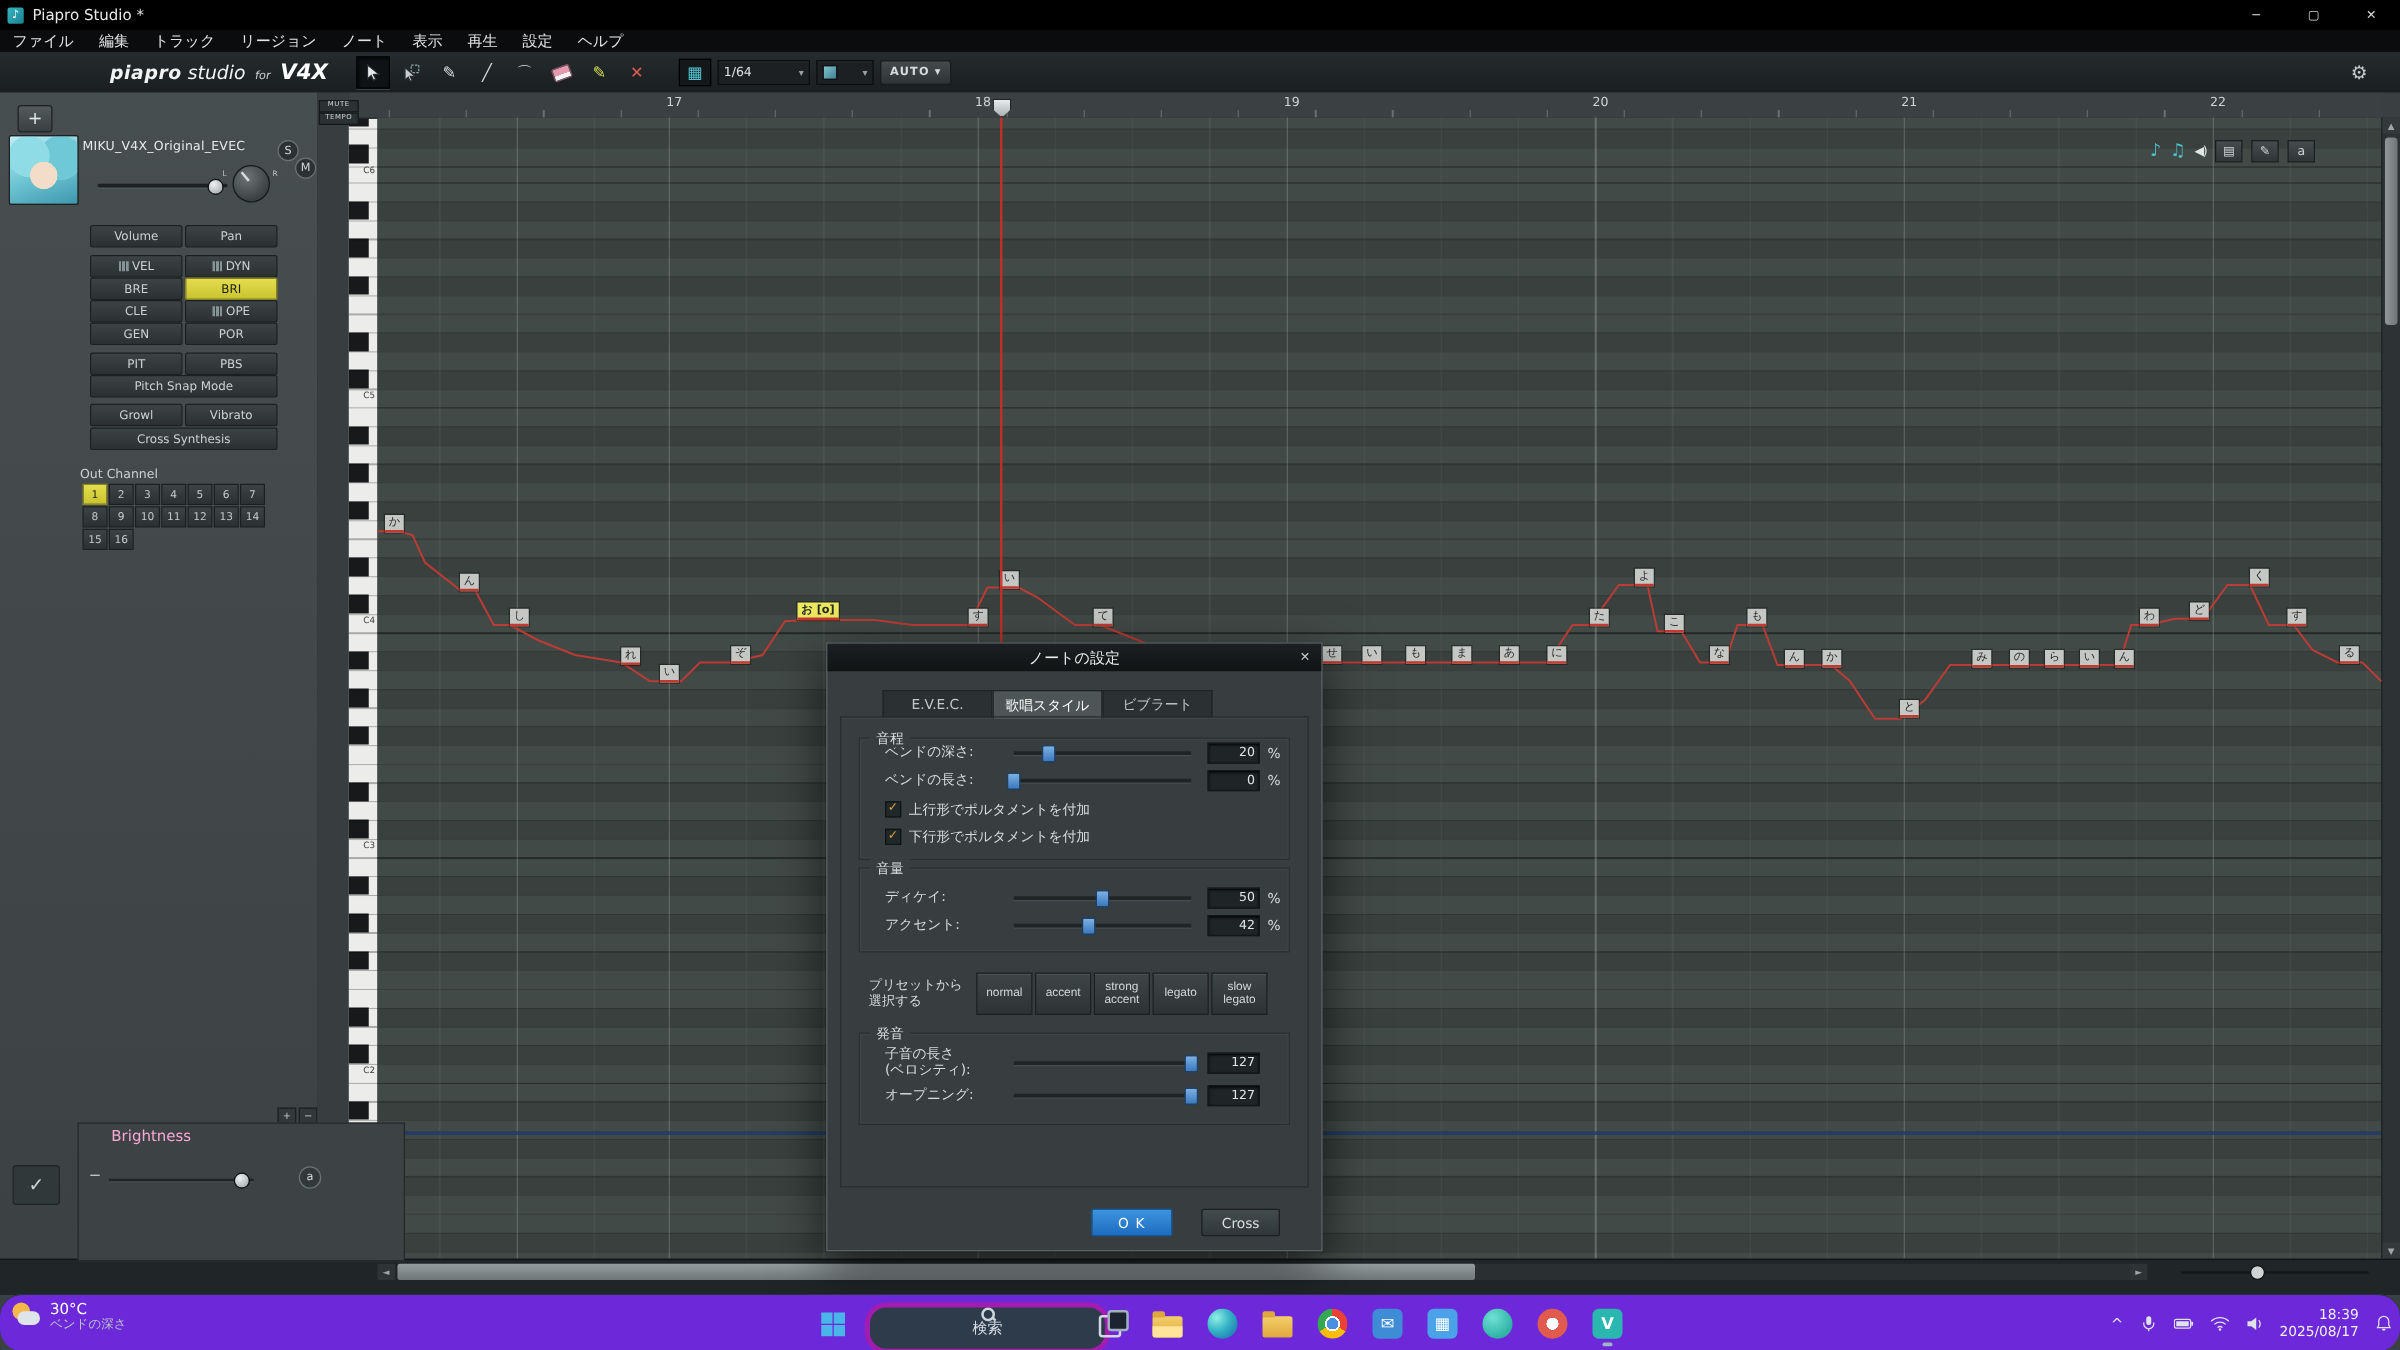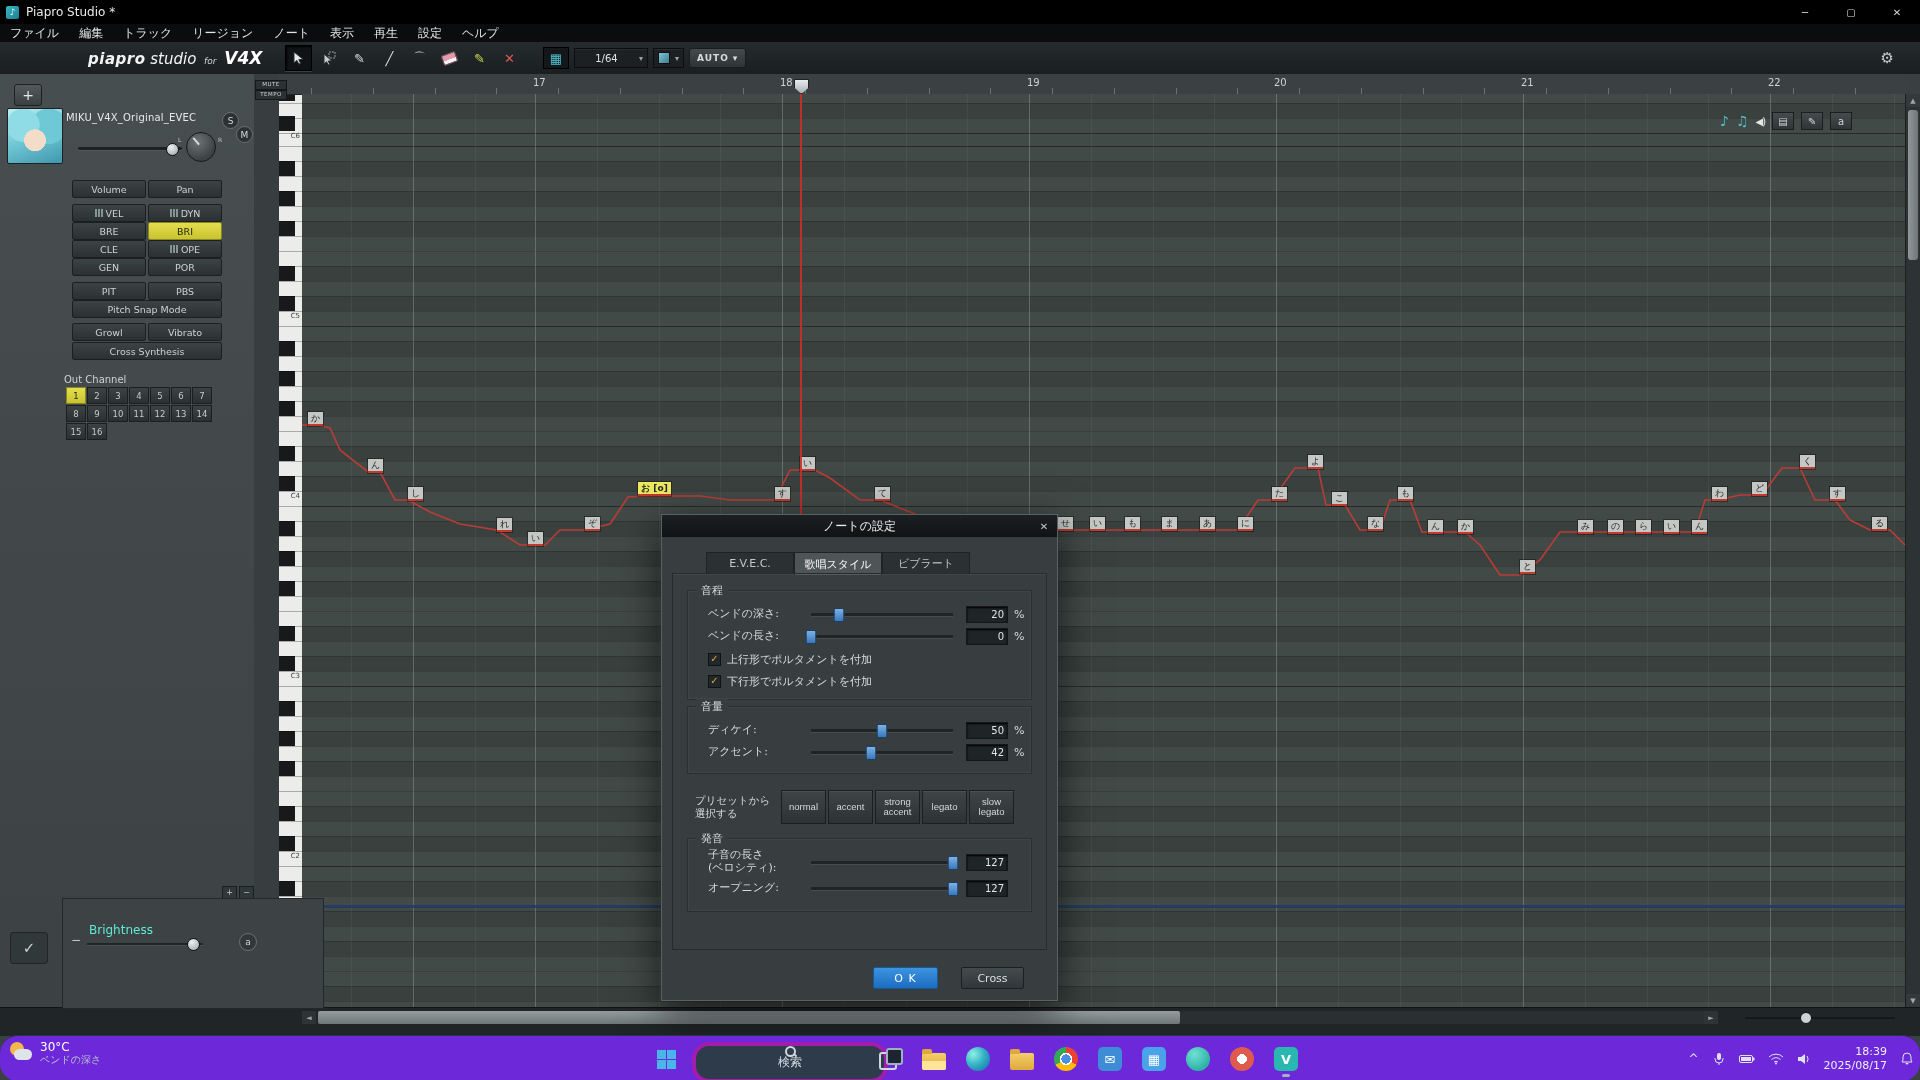--- a/index.html
+++ b/index.html
@@ -26,21 +26,21 @@
   .logo .sm{font-size:9px;font-style:italic;color:#cfd3d4;margin:0 3px;}
   .logo .vx{font-weight:bold;font-size:17px;color:#fff;}
   .tools{position:absolute;left:285px;top:4px;display:flex;gap:5px;align-items:center;height:24px;}
   .tbtn{width:25px;height:24px;display:flex;align-items:center;justify-content:center;color:#d7dadc;font-size:13px;}
   .tbtn.pressed{background:#101315;border:1px solid #000;box-shadow:inset 1px 1px 2px #000, 0 1px 0 #3a4143;}
   .eraser{width:13px;height:9px;background:linear-gradient(#e59ab0 60%,#f3f3f3 60%);border:1px solid #7c5560;border-radius:2px;transform:rotate(-20deg);}
   .tred{color:#d95b52;}
   .tyellow{color:#cdd94e;}
   .gridtgl{width:24px;height:20px;margin-left:16px;background:#15181a;border:1px solid #000;display:flex;align-items:center;justify-content:center;color:#4fc3cf;font-size:13px;}
   .combo{height:18px;background:#1c2022;border:1px solid #0b0d0e;box-shadow:inset 0 1px 0 rgba(255,255,255,.06);
-         display:flex;align-items:center;color:#dfe3e4;font-size:10px;padding:0 4px;gap:5px;text-align:center;}
+         display:flex;align-items:center;color:#dfe3e4;font-size:10px;padding:0 4px;gap:20px;}
   .combo .dd{color:#9aa2a4;font-size:8px;}
   .minichip{width:10px;height:10px;background:linear-gradient(135deg,#7fc3d0,#3e7f93);border:1px solid #111;}
   .autobtn{height:18px;border-radius:3px;background:linear-gradient(#444b4d,#2e3436);border:1px solid #191d1e;
            color:#d9dcdd;font-size:9px;font-weight:bold;letter-spacing:1px;display:flex;align-items:center;padding:0 7px;gap:4px;}
   .gear{position:absolute;right:26px;top:7px;font-size:15px;color:#c6cacc;}
 
   
   .sidebar{position:absolute;left:0;top:74px;width:254px;height:933px;background:linear-gradient(#474e50,#3c4244);border-right:1px solid #24282a;}
   .addbtn{position:absolute;left:14px;top:10px;width:26px;height:20px;background:linear-gradient(#525a5c,#3a4042);border:1px solid #1d2122;border-radius:3px;
           color:#e4e7e8;font-size:14px;display:flex;align-items:center;justify-content:center;}
@@ -112,21 +112,21 @@
   .ric{color:#4fc3cf;font-size:14px;}
   .ric.lt{color:#e4e7e8;font-size:10px;letter-spacing:-1px;}
   .ricbox{width:20px;height:16px;background:linear-gradient(#454c4e,#303638);border:1px solid #1a1e1f;color:#d0d3d4;
           font-size:10px;display:flex;align-items:center;justify-content:center;}
   .vscroll{position:absolute;right:0;top:20px;width:14px;bottom:0;background:#2d3234;border-left:1px solid #1c2021;}
   .varrow{position:absolute;left:0;width:14px;height:13px;color:#9fa6a8;font-size:7px;display:flex;align-items:center;justify-content:center;background:#34393b;}
   .vthumb2{position:absolute;left:2px;top:16px;width:10px;height:150px;background:linear-gradient(90deg,#8f9799,#6e7678);border-radius:3px;}
 
   
   .bpanel{position:absolute;left:62px;top:898px;width:260px;height:109px;background:#3d4345;border:1px solid #24282a;z-index:8;}
-  .btitle{position:absolute;left:26px;top:24px;font-size:12px;color:#5eead4;}
+  .btitle{position:absolute;left:26px;top:3px;font-size:12px;color:#f9a8d4;}
   .bminus{position:absolute;left:8px;top:34px;color:#c7cccd;font-size:12px;}
   .btrack{position:absolute;left:24px;top:44px;width:116px;height:2px;background:#202425;box-shadow:0 1px 0 rgba(255,255,255,.07);}
   .bthumb{position:absolute;left:124px;top:39px;width:11px;height:11px;border-radius:50%;background:radial-gradient(circle at 35% 30%,#eef1f2,#9aa1a3);border:1px solid #111;}
   .bcirc{position:absolute;left:176px;top:34px;width:16px;height:16px;border-radius:50%;background:#31383a;border:1px solid #6a7173;
          color:#d4d8d9;font-size:9px;display:flex;align-items:center;justify-content:center;}
   .checktile{position:absolute;left:10px;top:932px;width:36px;height:30px;background:#31383a;border:1px solid #202425;border-radius:3px;
              color:#cfd3d4;font-size:15px;display:flex;align-items:center;justify-content:center;z-index:8;}
 
   
   .hstrip{position:absolute;left:0;top:1007px;width:1920px;height:28px;background:#202527;border-top:1px solid #111315;}
@@ -141,21 +141,21 @@
           box-shadow:0 12px 40px rgba(0,0,0,.65);z-index:50;}
   .dtitle{position:absolute;left:0;top:0;right:0;height:22px;background:linear-gradient(#1d2022,#101314);
           display:flex;align-items:center;justify-content:center;font-size:12px;color:#eceeee;}
   .dclose{position:absolute;right:5px;top:3px;width:16px;height:16px;color:#c4c9ca;font-size:10px;display:flex;align-items:center;justify-content:center;}
   .tabs{position:absolute;left:44px;top:37px;display:flex;}
   .tab{width:86px;height:21px;background:#2b3032;border:1px solid #1e2324;border-bottom:none;color:#c2c7c8;
        font-size:11px;display:flex;align-items:center;justify-content:center;}
   .tab.active{background:#4e5557;color:#fff;height:22px;}
   .tabpage{position:absolute;left:10px;right:10px;top:58px;height:375px;border:1px solid #272c2d;box-shadow:inset 0 1px 0 rgba(255,255,255,.05);}
   .grp{position:relative;border:1px solid #2a2f30;box-shadow:inset 0 0 0 1px rgba(255,255,255,.04);margin:16px 14px 0;}
-  .grp.pitch{padding:12px 0 8px;}
+  .grp.pitch{padding:0 0 8px;}
   .grp.vol{margin-top:6px;padding:12px 0 10px;}
   .grp.pron{margin-top:14px;padding:10px 0 10px;}
   .legend{position:absolute;top:-8px;left:8px;background:#383e40;padding:0 5px;font-size:11px;color:#dadcdd;}
   .srow{display:flex;align-items:center;height:22px;padding-left:20px;}
   .grp.pron .srow{height:26px;}
   .slabel{width:103px;font-size:11px;color:#d8dadb;white-space:pre-line;line-height:1.15;}
   .strack{position:relative;width:142px;height:3px;background:#1f2425;box-shadow:0 1px 0 rgba(255,255,255,.08);}
   .sthumb{position:absolute;top:-5px;width:9px;height:12px;transform:translateX(-50%);
           background:linear-gradient(#7db1e4,#3a78bd);border:1px solid #1c3f66;border-radius:2px;}
   .svalue{margin-left:13px;width:37px;height:15px;background:#1f2426;border:1px solid #141718;box-shadow:inset 0 1px 2px #000;

